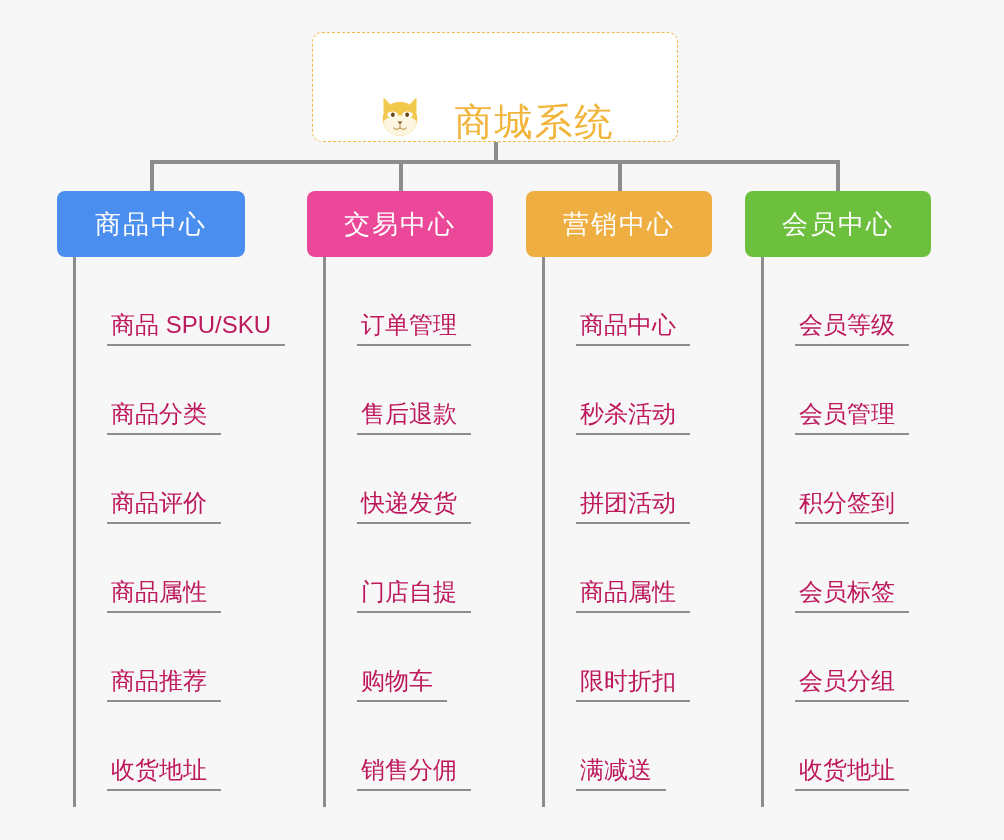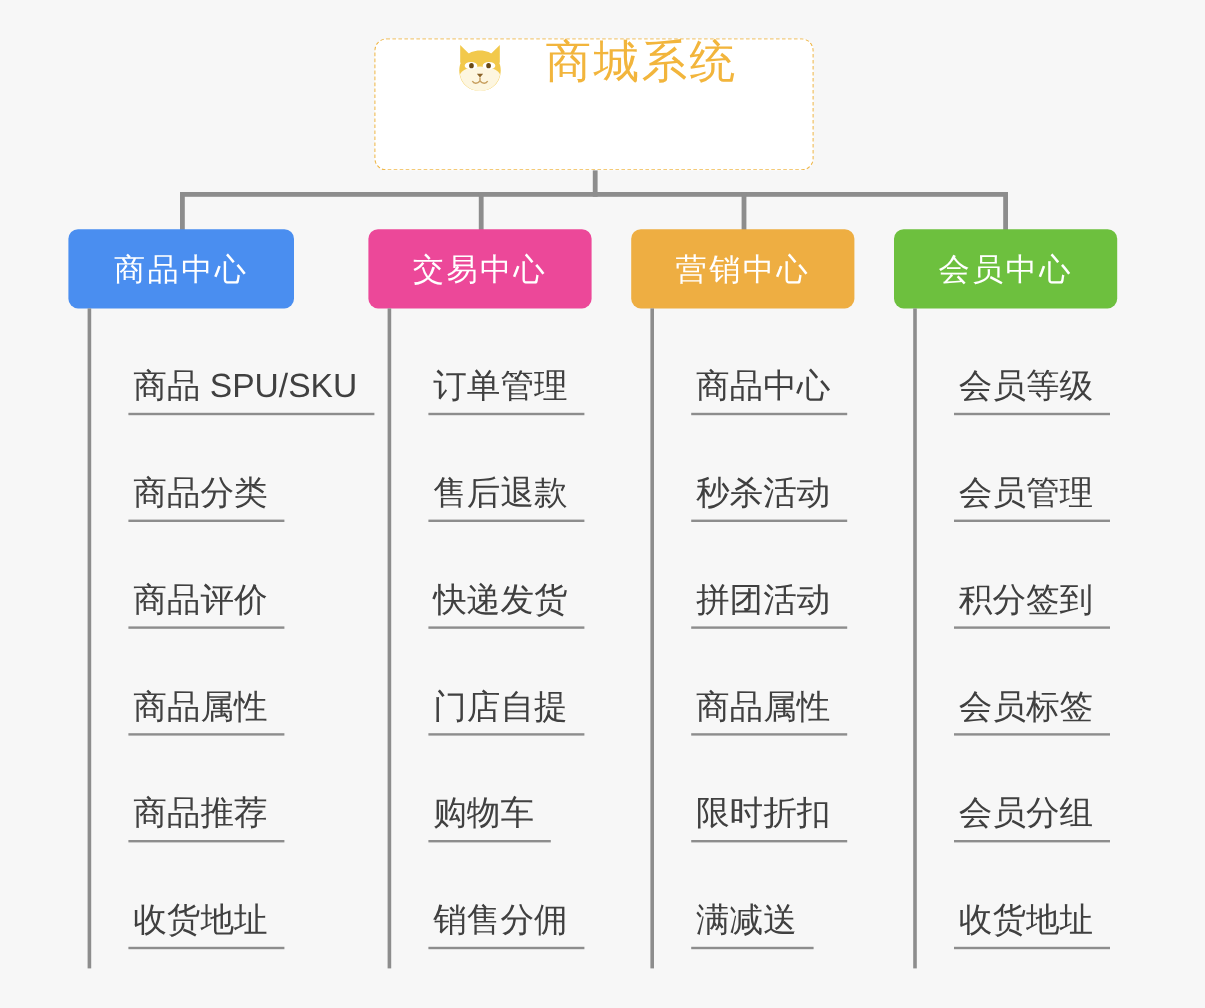--- a/index.html
+++ b/index.html
@@ -24,21 +24,21 @@
   .root-node {
     position: absolute;
     left: 312px;
     top: 32px;
     width: 366px;
     height: 110px;
     background: #ffffff;
     border: 1px dashed #f0b84a;
     border-radius: 10px;
     display: flex;
-    align-items: flex-start;
+    align-items: flex-end;
     justify-content: center;
     gap: 31px;
   }
   .root-icon {
     width: 48px;
     height: 48px;
     flex: 0 0 48px;
     display: block;
   }
   .root-title {
@@ -94,22 +94,22 @@
     align-items: flex-end;
     padding-left: 34px;
   }
   .leaf-inner {
     display: inline-block;
     border-bottom: 2px solid #8d8d8d;
     padding: 0 14px 6px 4px;
     white-space: nowrap;
   }
   .leaf-label {
-    font-size: 28px;
-    color: #404040;
+    font-size: 24px;
+    color: #be185d;
     line-height: 1.1;
     white-space: nowrap;
   }
 </style>
 </head>
 <body>
 
 <div id="canvas">
 
   <div class="root-node">

